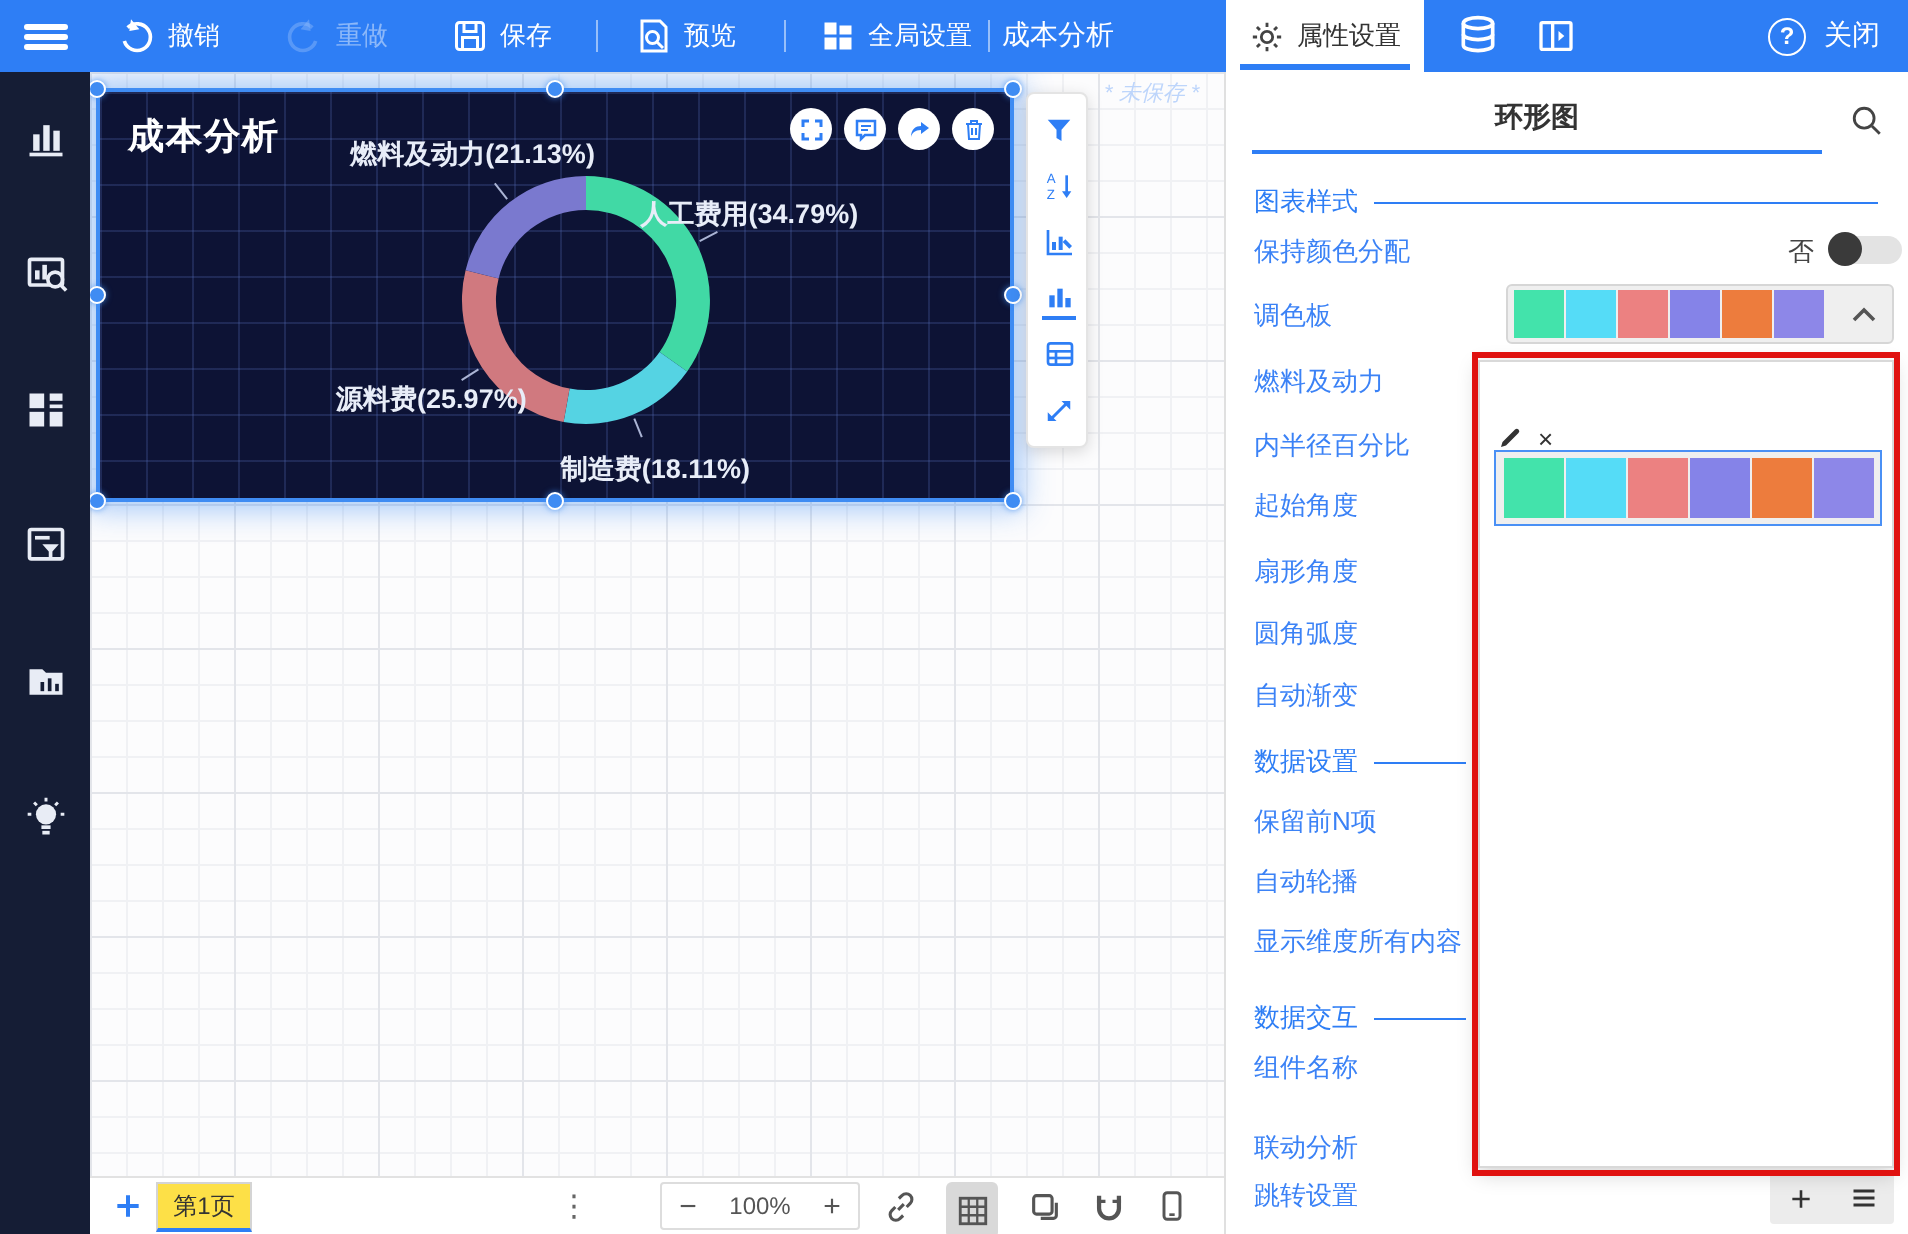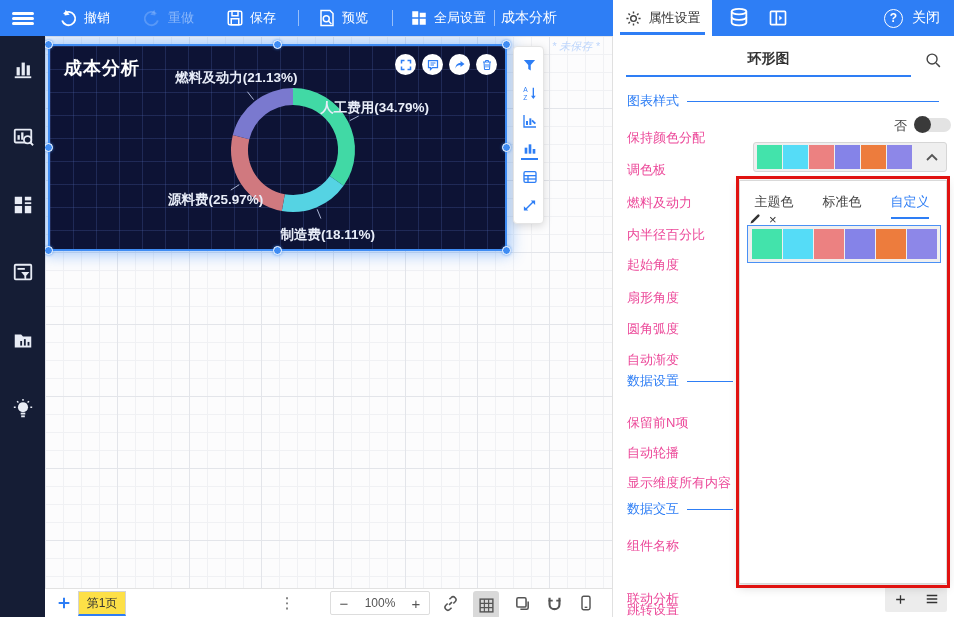--- a/index.html
+++ b/index.html
@@ -62,21 +62,21 @@
   .icon-btn { width:26px; }
   .icon-btn.active { background:#d9d9d9; border-radius:3px; }
 
   
   .panel { position:absolute; left:612px; top:36px; width:342px; height:581px; background:#fff; border-left:1px solid #e0e0e0; z-index:25; }
   .panel-title { position:absolute; left:13px; top:14px; width:285px; text-align:center; font-size:14px; color:#333; font-weight:bold; }
   .panel-title-line { position:absolute; left:13px; top:39px; width:285px; height:2px; background:#2e7ef5; }
   .panel-search { position:absolute; right:12px; top:16px; color:#444; cursor:pointer; }
   .p-section { position:absolute; left:14px; display:flex; align-items:center; gap:8px; color:#2e7ef5; font-size:13px; }
   .p-section::after { content:''; flex:1; height:1px; background:#2e7ef5; }
-  .p-label { position:absolute; left:14px; font-size:13px; color:#ec4899; white-space:nowrap;margin-top:12px; }
+  .p-label { position:absolute; left:14px; font-size:13px; color:#3b82f6; white-space:nowrap; }
   .keep-color-value { position:absolute; left:281px; top:81px; font-size:13px; color:#444; }
   .toggle { position:absolute; left:302px; top:82px; width:36px; height:14px; background:#e3e3e3; border-radius:7px; cursor:pointer; }
   .toggle .knob { position:absolute; left:-1px; top:-2px; width:17px; height:17px; border-radius:50%; background:#3a3a3a; }
 
   .palette-control { position:absolute; left:140px; top:106px; width:194px; height:30px; background:#efefef; border:1px solid #d6d6d6; border-radius:3px; display:flex; align-items:center; padding-left:3px; cursor:pointer; }
   .palette-control .swatch { width:25px; height:24px; margin-right:1px; }
   .palette-control .chevron { margin-left:auto; margin-right:8px; color:#555; }
 
   .dropdown { position:absolute; left:126px; top:144px; width:208px; height:404px; background:#fff; border:1px solid #d9d9d9; box-shadow:0 3px 10px rgba(0,0,0,.18); z-index:2; }
   .dd-tabs { position:absolute; left:0; top:12px; width:100%; display:flex; }
@@ -440,29 +440,24 @@
 
   <div class="p-label" style="top:366px">保留前N项</div>
   <div class="p-label" style="top:396px">自动轮播</div>
   <div class="p-label" style="top:426px">显示维度所有内容</div>
 
   <div class="p-section" style="top:464px;width:106px">
       <span>数据交互</span>
     </div>
 
   <div class="p-label" style="top:489px">组件名称</div>
-  <div class="p-label" style="top:542px">联动分析</div>
+  <div class="p-label" style="top:529px">联动分析</div>
   <div class="p-label" style="top:553px">跳转设置</div>
 
   <div class="dropdown">
-    <div class="dd-tabs">
-      <div class="dd-tab">主题色</div>
-      <div class="dd-tab">标准色</div>
-      <div class="dd-tab active">自定义</div>
-    </div>
     <div class="dd-edit">
       <svg width="12" height="12" viewBox="0 0 24 24">
           <path d="M3 21 l1.5 -5 L17 3.5 a2 2 0 0 1 3.5 3.5 L8 19.5 Z" fill="currentColor"></path>
         </svg>
     </div>
     <div class="dd-x">×</div>
     <div class="dd-swatchbox">
         <span class="swatch" style="background: rgb(67, 227, 171);"></span>
         <span class="swatch" style="background: rgb(85, 220, 247);"></span>
         <span class="swatch" style="background: rgb(236, 129, 129);"></span>

